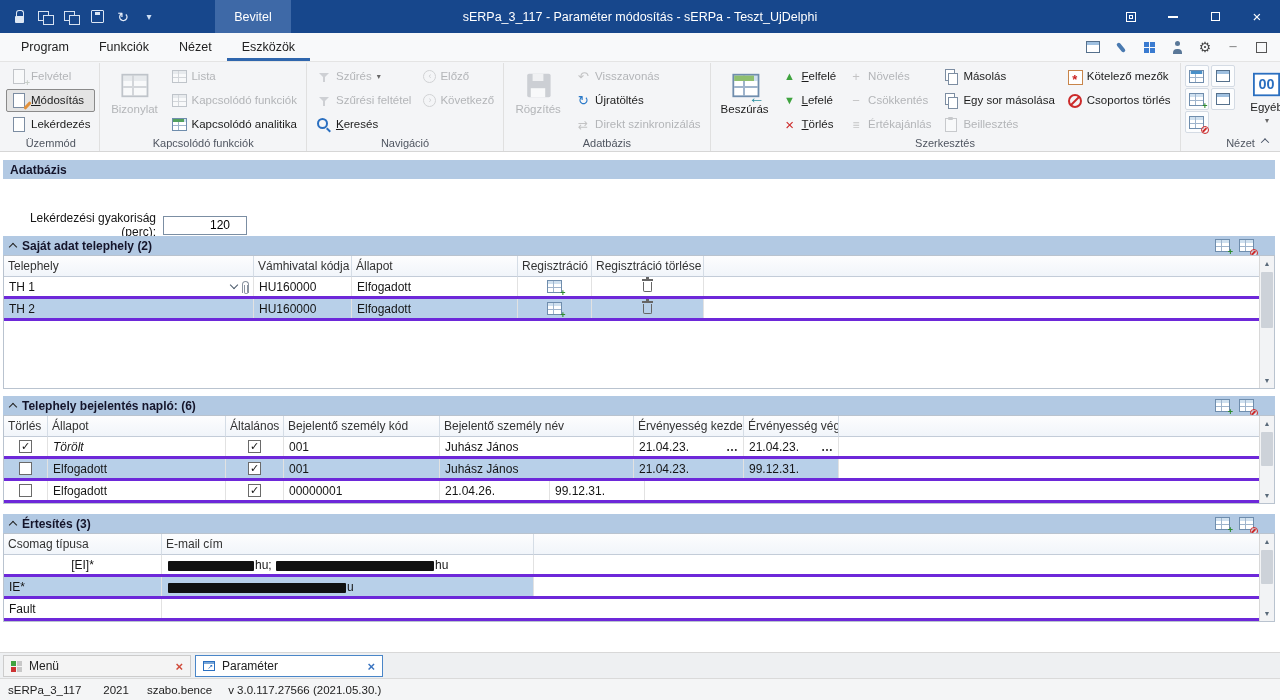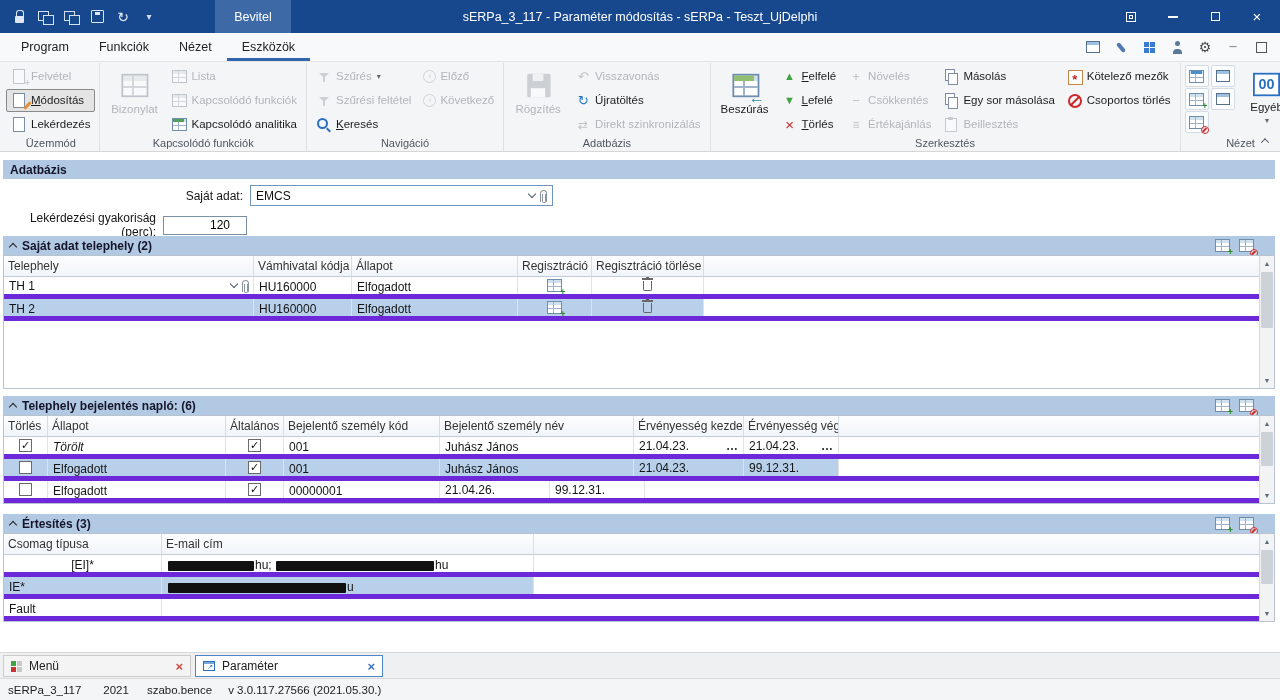--- a/index.html
+++ b/index.html
@@ -115,21 +115,21 @@
   .flabel{font-size:12px;color:#151515;text-align:right;padding-right:7px}
   .combo{display:flex;align-items:center;border:1px solid #6f95bd;background:#fff;height:21px;padding:0 5px;gap:5px}
   .combo-text{flex:1;font-size:12px;color:#111}
   .numbox{border:1px solid #7b8ea3;background:#fff;height:19px;width:84px;font-size:12px;display:flex;align-items:center;justify-content:flex-end;padding-right:16px}
 
   
   .gridbox{position:absolute;left:3px;right:5px;border:1px solid #b9c3cf;background:#fff;overflow:hidden}
   .ghead{display:flex;height:21px;margin-right:15px}
   .ghcell{font-size:12px;color:#333;padding:3px 4px;border-right:1px solid #d5dde6;border-bottom:1px solid #c3ccd8;white-space:nowrap;overflow:hidden;background:linear-gradient(#fdfdfe,#f1f5fa)}
   .ghfill{flex:1;border-right:none}
-  .grow{display:flex;height:22px;margin-right:15px;border-bottom:5px solid #6d28d9;align-items:stretch}
+  .grow{display:flex;height:22px;margin-right:15px;border-bottom:3px solid #6d28d9;align-items:stretch}
   .gcell{font-size:12px;padding:3px 5px;border-right:1px solid #e2e2e2;white-space:nowrap;overflow:hidden;color:#151515}
   .gcell.center{display:flex;align-items:center;justify-content:center;padding:0}
   .gcell.datec{display:flex;align-items:center;justify-content:space-between}
   .gfill{flex:1;border-right:none}
   .rsel .gcell{background:#b8d0e9}
   .rsel .gcell.gfill{background:transparent}
   .combocell{display:flex;align-items:center;gap:5px;padding-right:4px}
   .ctext{flex:1}
   .cb{width:13px;height:13px;border:1px solid #6a6a6a;background:#fff;display:inline-flex;align-items:center;justify-content:center;font-size:11px;color:#111}
   .ell{color:#333;font-weight:bold;padding-left:4px}
@@ -454,28 +454,20 @@
         <span class="chup"></span>
       </div>
   </div>
 
   <div class="content">
 
     <div class="band" style="top:8px">
       <span class="band-title">Adatbázis</span>
     </div>
 
-    <div class="frow" style="top:33px">
-      <span class="flabel" style="width:245px">Saját adat:</span>
-      <span class="combo" style="width:303px">
-        <span class="combo-text">EMCS</span>
-        <span class="cdown"></span>
-        <span class="i-clip"></span>
-      </span>
-    </div>
 
     <div class="frow" style="top:59px">
       <span class="flabel" style="width:158px">Lekérdezési gyakoriság (perc):</span>
       <span class="numbox">
           <span>120</span>
         </span>
     </div>
 
     <div class="band" style="top:84px">
       <span class="chev"></span>

